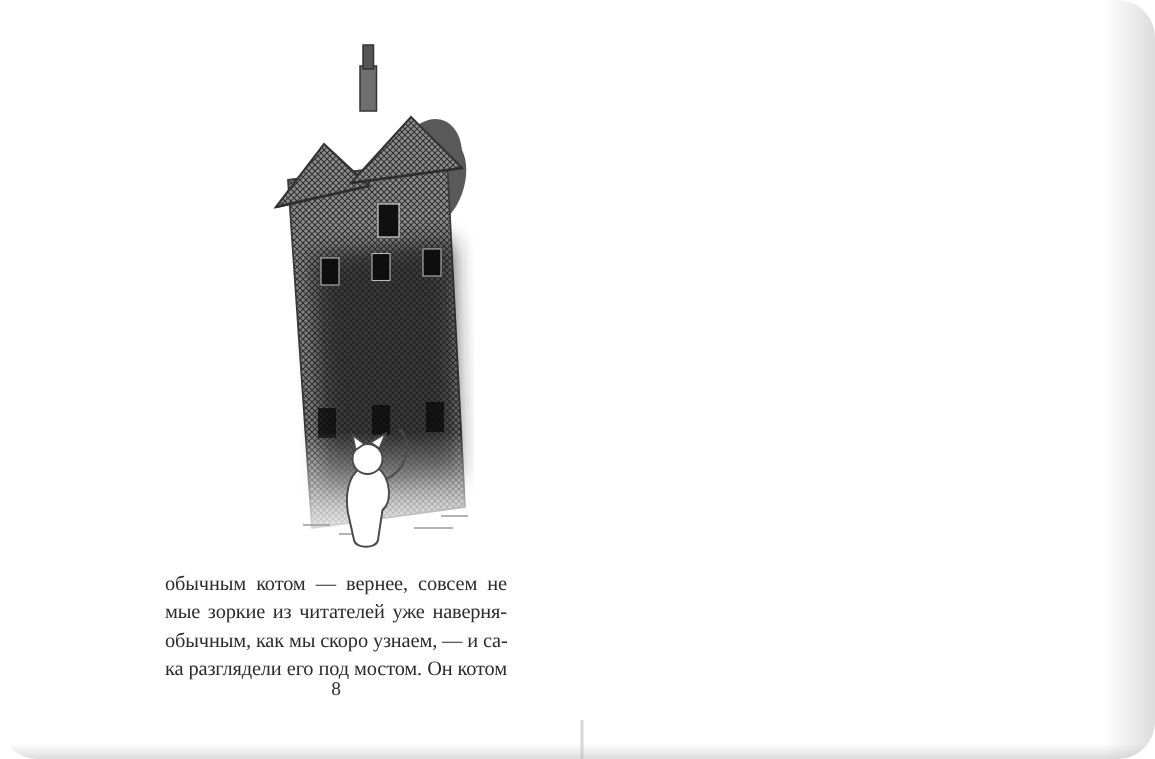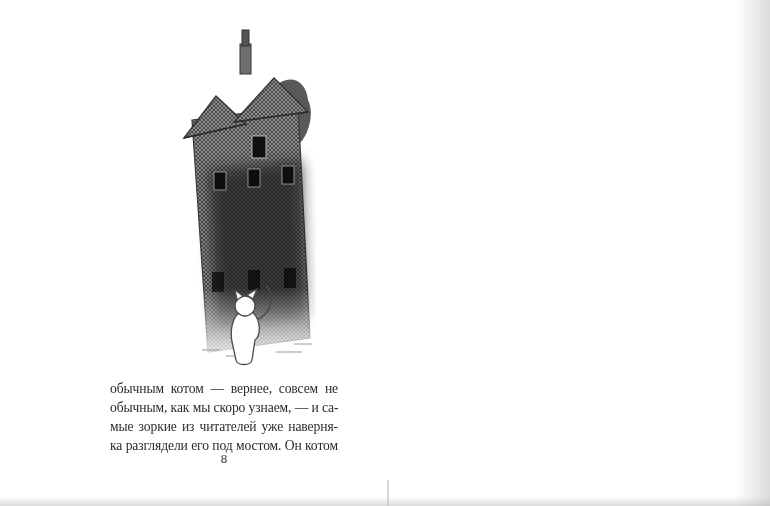--- a/index.html
+++ b/index.html
@@ -1,18 +1,18 @@
 <!DOCTYPE html>
 <html><head>
 <meta charset="utf-8">
 <style>
   html,body{margin:0;padding:0;background:#ffffff;}
   #spread{
     position:relative;width:770px;height:506px;background:#ffffff;
-    overflow:hidden;font-family:"Liberation Serif", serif;color:#2b2b2b;
+    overflow:hidden;font-family:"Liberation Serif", serif;color:#2b2b2b;border-radius:25px;
   }
   .page{position:absolute;top:0;height:100%;}
   #page-left{left:0;width:388px;}
   #page-right{left:388px;width:382px;}
 
   
   .textblock{position:absolute;}
   #left-text{left:110px;top:379px;width:228px;}
   .line{
     font-size:13.6px;letter-spacing:-0.1px;white-space:nowrap;
@@ -93,22 +93,22 @@
       <g stroke="#4a4a4a" stroke-width="1.3" fill="#ffffff">
         <path d="M100,300 C116,294 120,274 110,266" fill="none"></path>
         <path d="M84,292 C76,298 74,310 76,322 L80,340 C81,346 95,346 96,340 L99,320 C106,314 104,298 96,292 Z"></path>
         <circle cx="89" cy="286" r="10"></circle>
         <path d="M81,280 L79,270 L87,276 Z M97,279 L101,269 L91,275 Z" fill="#ffffff"></path>
       </g>
     </svg>
 
     <div class="textblock" id="left-text">
       <div class="line">обычным котом — вернее, совсем не</div>
+      <div class="line">мые зоркие из читателей уже наверня-</div>
       <div class="line">обычным, как мы скоро узнаем, — и са-</div>
-      <div class="line">мые зоркие из читателей уже наверня-</div>
       <div class="line">ка разглядели его под мостом. Он котом</div>
     </div>
 
     <div class="pagenum" id="pagenum-left">8</div>
   </div>
 
   <div class="page" id="page-right">
 
     
 

